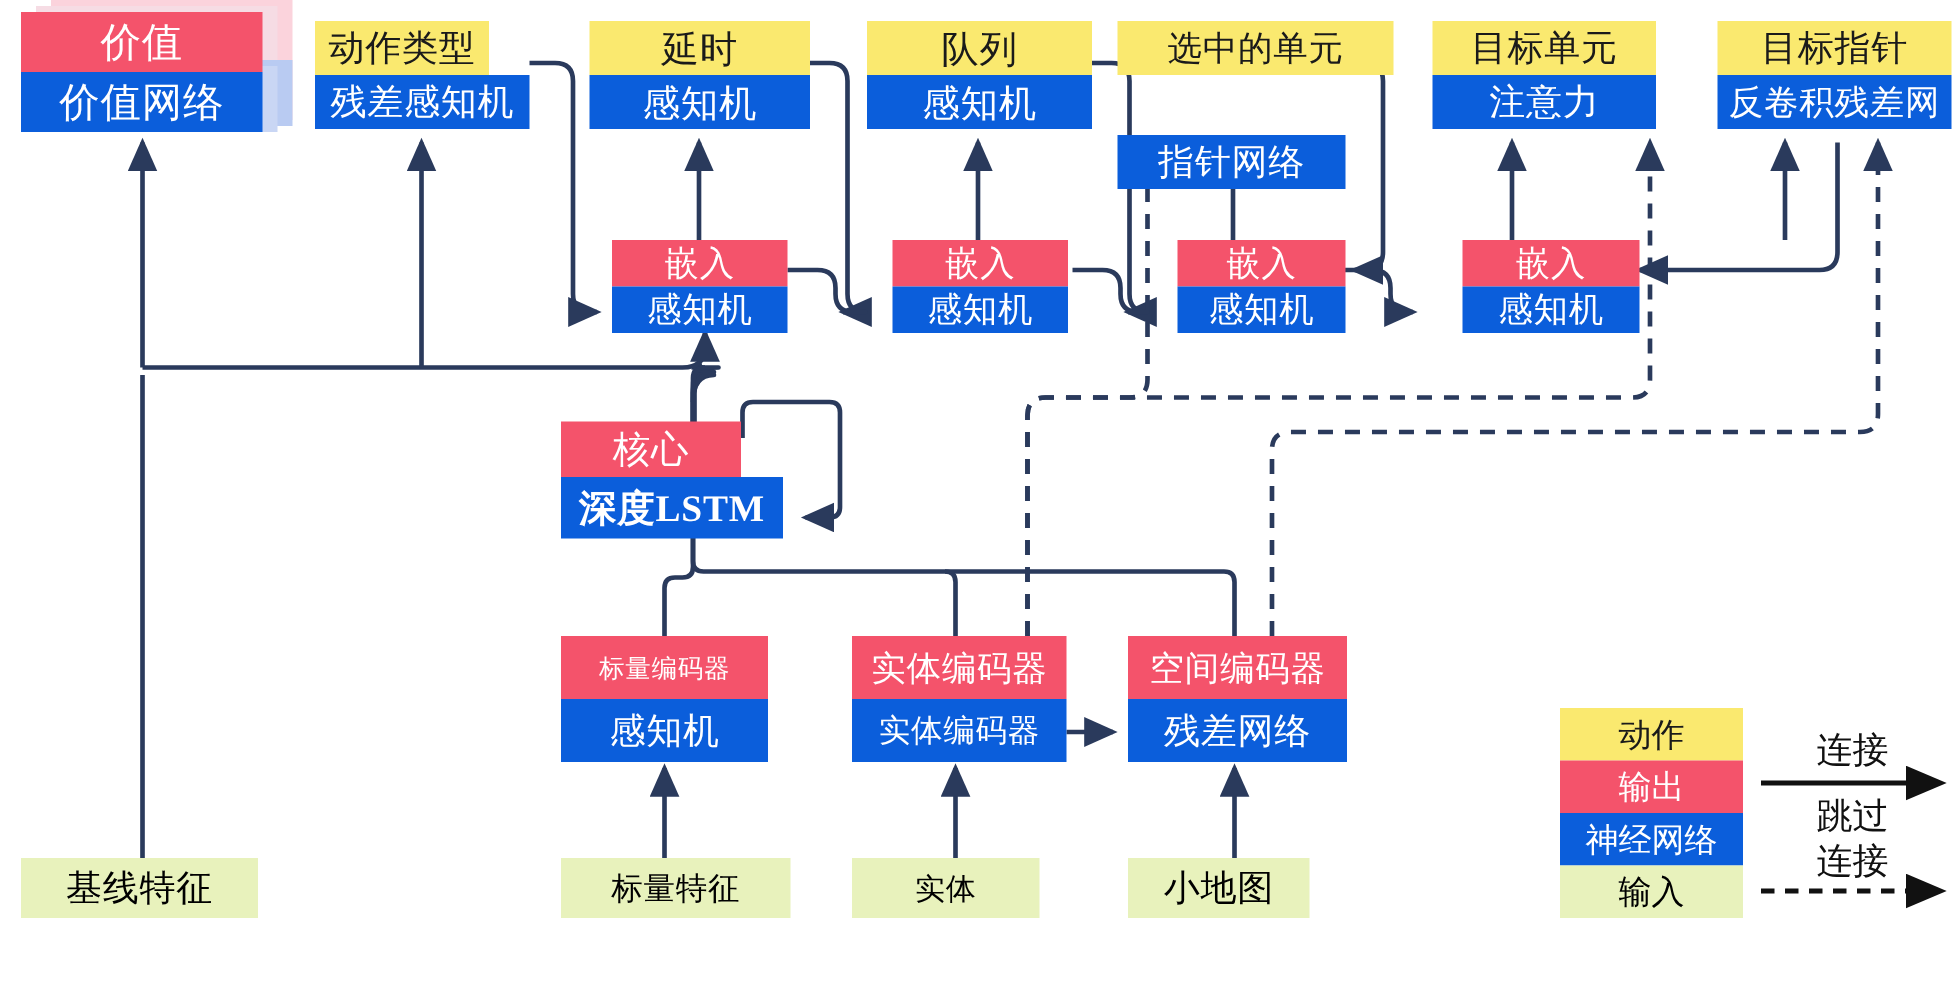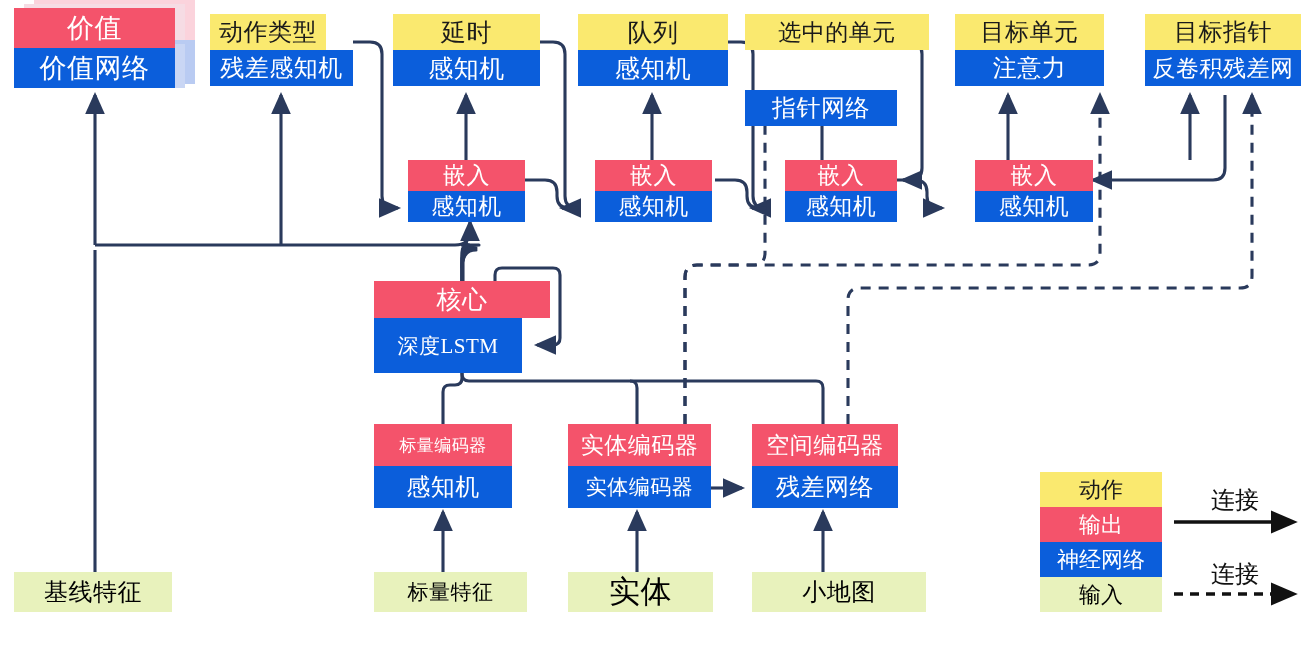--- a/index.html
+++ b/index.html
@@ -154,52 +154,53 @@
     <div class="cell c-output" style="position:absolute;left:0;top:0;width:112px;height:31px;font-size:23px;">嵌入</div>
     <div class="cell c-net" style="position:absolute;left:0;top:31px;width:112px;height:31px;font-size:23px;">感知机</div>
   </div>
 
   <div class="node" style="left:975px;top:160px;width:118px;height:62px;">
     <div class="cell c-output" style="position:absolute;left:0;top:0;width:118px;height:31px;font-size:23px;">嵌入</div>
     <div class="cell c-net" style="position:absolute;left:0;top:31px;width:118px;height:31px;font-size:23px;">感知机</div>
   </div>
 
   <div class="node" style="left:374px;top:281px;width:148px;height:78px;">
-    <div class="cell c-output" style="position:absolute;left:0;top:0;width:176px;height:37px;font-size:25px;font-family:Liberation Mono, monospace;">核心</div>
-    <div class="cell c-net" style="position:absolute;left:0;top:37px;width:148px;height:55px;font-size:21px;">深度LSTM</div>
+    <div class="cell c-output" style="position:absolute;left:0;top:0;width:120px;height:37px;font-size:25px;font-family:Liberation Mono, monospace;">核心</div>
+    <div class="cell c-net" style="position:absolute;left:0;top:37px;width:148px;height:41px;font-size:25px;font-weight:bold;">深度LSTM</div>
   </div>
 
   <div class="node" style="left:374px;top:424px;width:138px;height:84px;">
     <div class="cell c-output" style="position:absolute;left:0;top:0;width:138px;height:42px;font-size:17px;">标量编码器</div>
     <div class="cell c-net" style="position:absolute;left:0;top:42px;width:138px;height:42px;font-size:24px;">感知机</div>
   </div>
 
   <div class="node" style="left:568px;top:424px;width:143px;height:84px;">
     <div class="cell c-output" style="position:absolute;left:0;top:0;width:143px;height:42px;font-size:23px;">实体编码器</div>
     <div class="cell c-net" style="position:absolute;left:0;top:42px;width:143px;height:42px;font-size:21px;">实体编码器</div>
   </div>
 
   <div class="node" style="left:752px;top:424px;width:146px;height:84px;padding-left:45px;">
     <div class="cell c-output" style="position:absolute;left:0;top:0;width:146px;height:42px;font-size:23px;">空间编码器</div>
     <div class="cell c-net" style="position:absolute;left:0;top:42px;width:146px;height:42px;font-size:24px;">残差网络</div>
   </div>
 
   <div class="cell c-input node" style="left:14px;top:572px;width:158px;height:40px;font-size:24px;">基线特征</div>
   <div class="cell c-input node" style="left:374px;top:572px;width:153px;height:40px;font-size:21px;">标量特征</div>
-  <div class="cell c-input node" style="left:568px;top:572px;width:145px;height:40px;font-size:31px;">实体</div>
-  <div class="cell c-input node" style="left:752px;top:572px;width:174px;height:40px;font-size:24px;">小地图</div>
+  <div class="cell c-input node" style="left:568px;top:572px;width:125px;height:40px;font-size:20px;">实体</div>
+  <div class="cell c-input node" style="left:752px;top:572px;width:121px;height:40px;font-size:24px;">小地图</div>
 
   <div class="legend-box" style="left:1040px;top:472px;width:122px;height:140px;">
     <div class="legend-cell c-action" style="position:absolute;left:0;top:0;width:122px;height:35px;font-size:22px;">动作</div>
     <div class="legend-cell c-output" style="position:absolute;left:0;top:35px;width:122px;height:35px;font-size:22px;">输出</div>
     <div class="legend-cell c-net" style="position:absolute;left:0;top:70px;width:122px;height:35px;font-size:22px;">神经网络</div>
     <div class="legend-cell c-input" style="position:absolute;left:0;top:105px;width:122px;height:35px;font-size:22px;">输入</div>
   </div>
 
   <div class="legend-label" style="left:1180px;top:484px;width:110px;font-size:24px;">连接</div>
+  <div class="legend-label" style="left:1180px;top:528px;width:110px;font-size:24px;">跳过</div>
   <div class="legend-label" style="left:1180px;top:558px;width:110px;font-size:24px;">连接</div>
 
   <svg style="position:absolute;left:1170px;top:472px;width:131px;height:140px;" viewBox="0 0 131 140">
     <defs>
       <marker id="ahl" markerWidth="10" markerHeight="10" refX="1" refY="3.4" orient="auto">
         <path d="M0,0 L8,3.4 L0,6.8 z" fill="#111"></path>
       </marker>
     </defs>
     <path d="M 4,50 L 104,50" stroke="#111" stroke-width="3.4" fill="none" marker-end="url(#ahl)"></path>
     <path d="M 4,122 L 104,122" stroke="#111" stroke-width="3.4" fill="none" stroke-dasharray="9,7" marker-end="url(#ahl)"></path>

